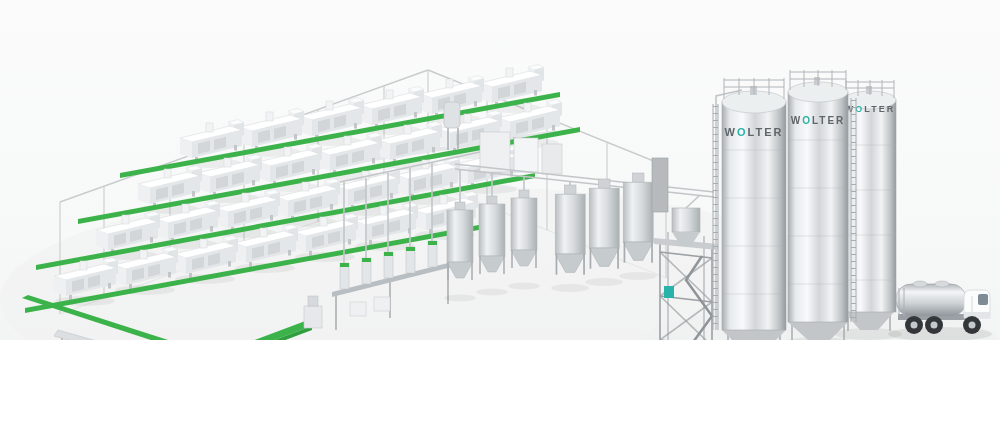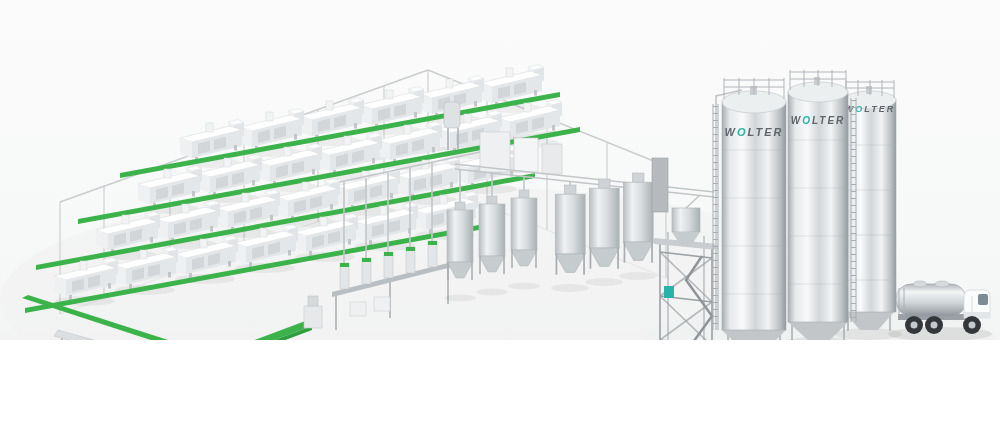--- a/index.html
+++ b/index.html
@@ -1,18 +1,18 @@
 <!DOCTYPE html>
 <html><head>
 <meta charset="utf-8">
 <style>
   html,body{margin:0;padding:0;background:#ffffff;}
   .stage{position:relative;width:1000px;height:340px;overflow:hidden;
          background:linear-gradient(180deg,#fbfbfb 0%,#f7f8f8 70%,#f3f4f4 100%);
-         font-family:"Liberation Sans",sans-serif;font-style:italic;}
+         font-family:"Liberation Sans",sans-serif;}
   .stage svg{position:absolute;inset:0;}
   .brand{font-family:"Liberation Sans",sans-serif;font-weight:bold;fill:#5f6569;letter-spacing:2px;}
   .frame-line{stroke:#c9cccd;stroke-width:1.4;fill:none;}
   .frame-col{stroke:#cdd0d1;stroke-width:1.2;fill:none;}
   .pipe{stroke:#c2c6c8;stroke-width:1.6;fill:none;}
   .leg{stroke:#a7acb0;stroke-width:1.5;fill:none;}
   .tower-line{stroke:#9aa0a4;stroke-width:1.6;fill:none;}
 </style>
 </head>
 <body>

